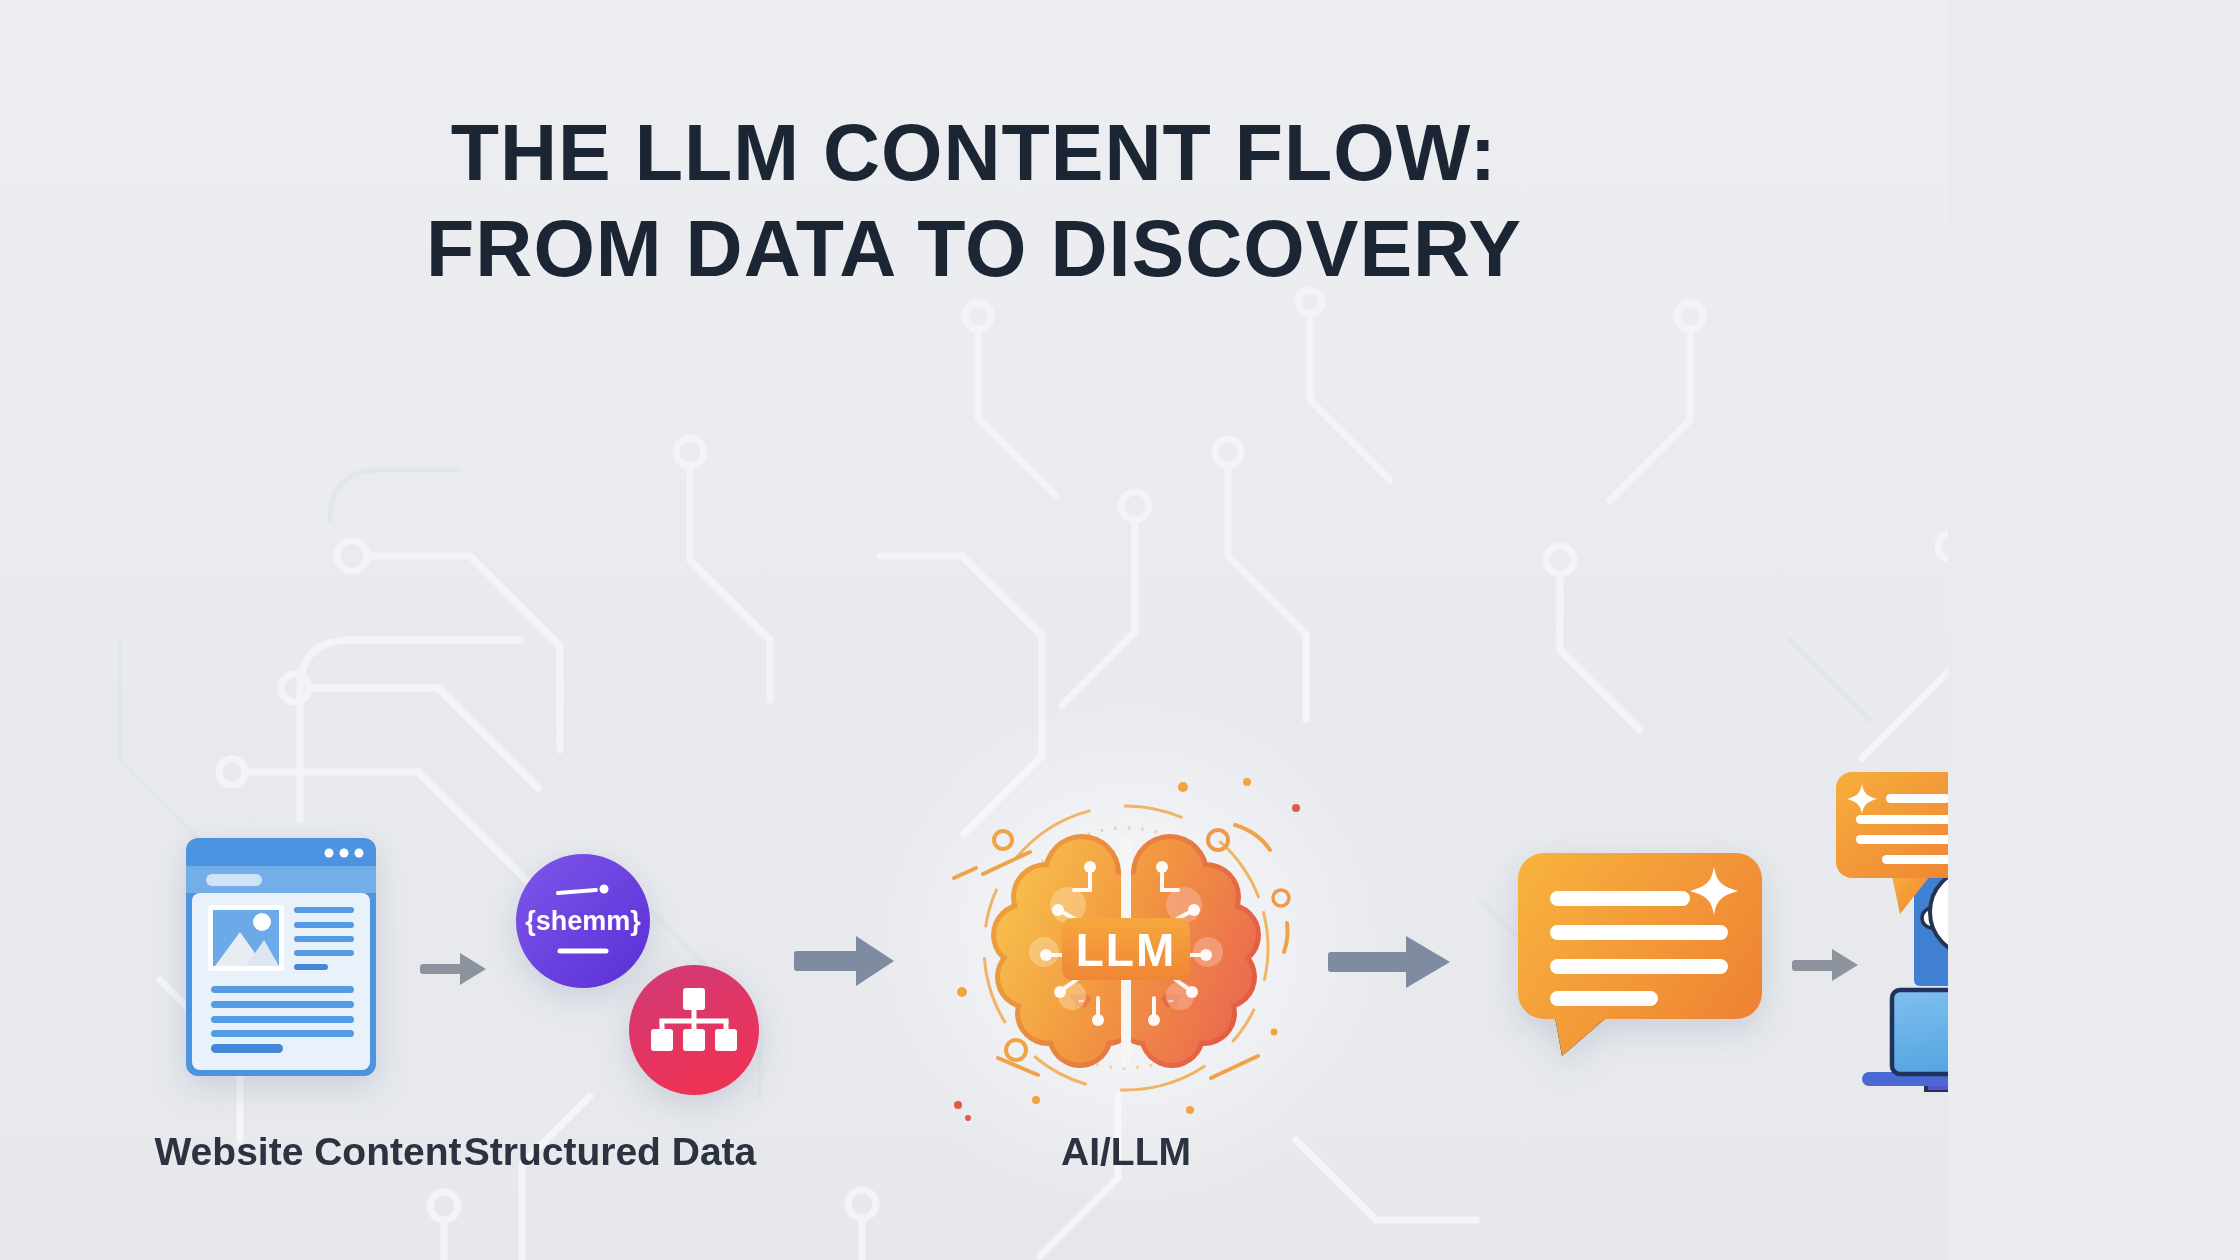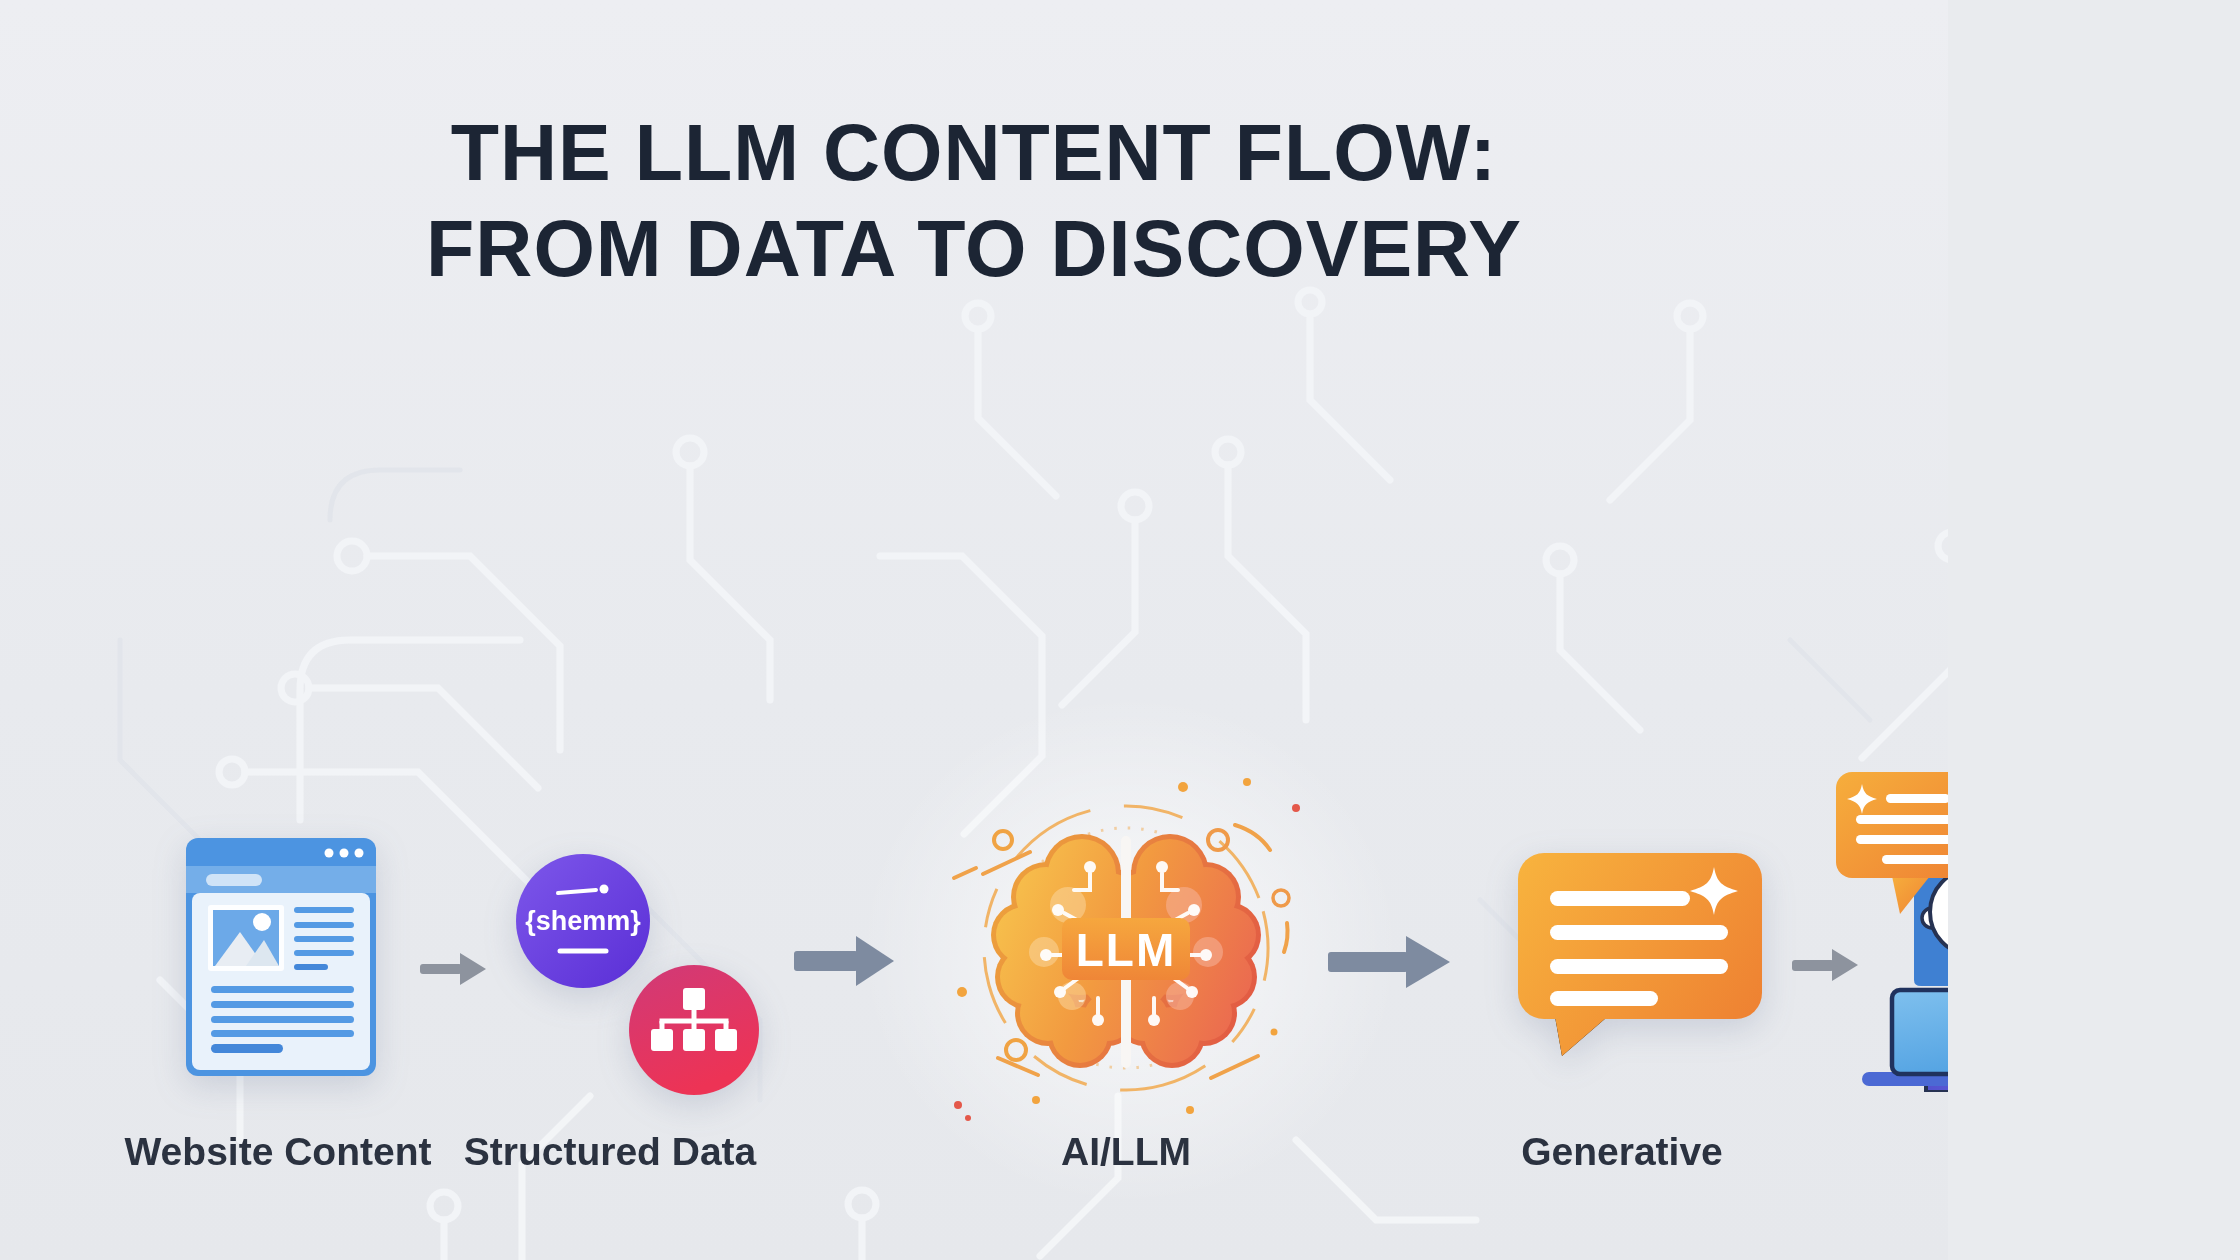--- a/index.html
+++ b/index.html
@@ -22,21 +22,21 @@
   #icon-user{left:1834px;top:766px;}
   .arrow{position:absolute;}
   #arrow-1{left:420px;top:949px;}
   #arrow-2{left:794px;top:928px;}
   #arrow-3{left:1328px;top:928px;}
   #arrow-4{left:1792px;top:944px;}
   .lbl{position:absolute;top:1126px;transform:translateX(-50%);
     font-size:39px;font-weight:bold;color:#2b3240;text-align:center;
     line-height:1.32;white-space:nowrap;}
   .lbl span{display:block;}
-  #lbl-website{left:278px;}
+  #lbl-website{left:308px;}
   #lbl-structured{left:610px;}
   #lbl-ai{left:1126px;}
   #lbl-generative{left:1622px;}
   #lbl-user{left:1992px;}
 </style>
 </head>
 <body>
 
 <div class="canvas">
 
@@ -399,16 +399,15 @@
         <rect x="22" y="69" width="96" height="9" rx="4.5"></rect>
         <rect x="48" y="89" width="70" height="9" rx="4.5"></rect>
       </g>
     </g>
   </svg>
 
   <div class="lbl" id="lbl-website">Website Content</div>
   <div class="lbl" id="lbl-structured">Structured Data</div>
   <div class="lbl" id="lbl-ai">AI/LLM</div>
   <div class="lbl" id="lbl-generative">
-    <span>Generative</span>
   </div>
 
 </div>
 
 </body></html>

